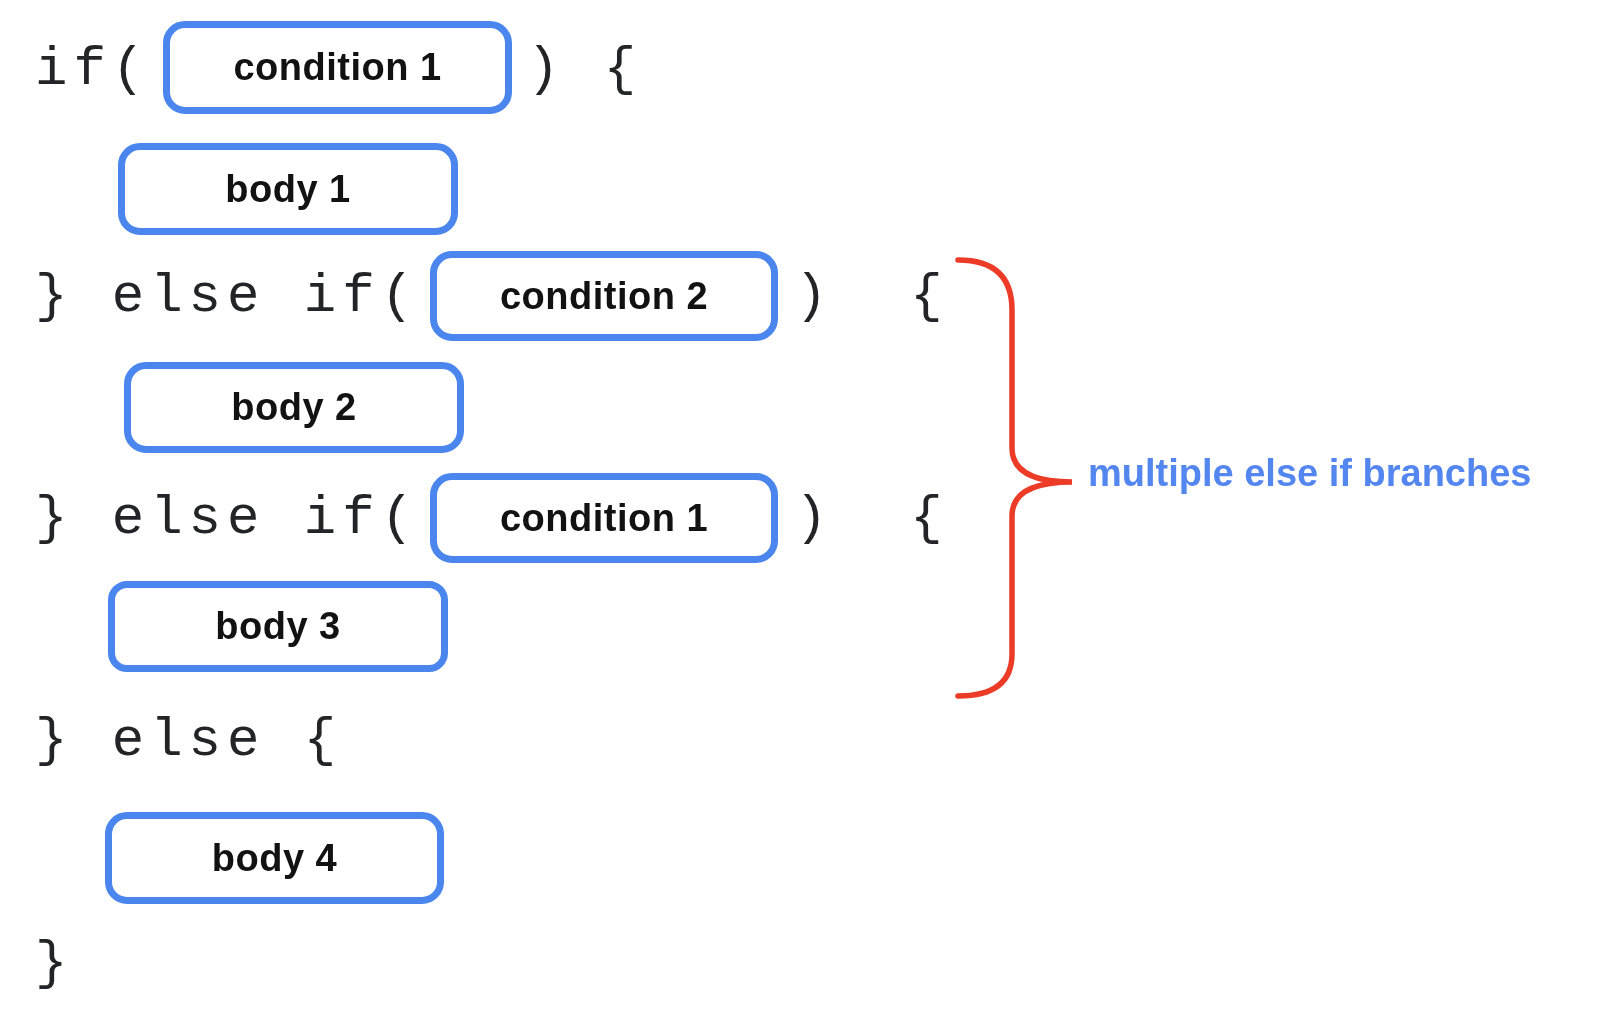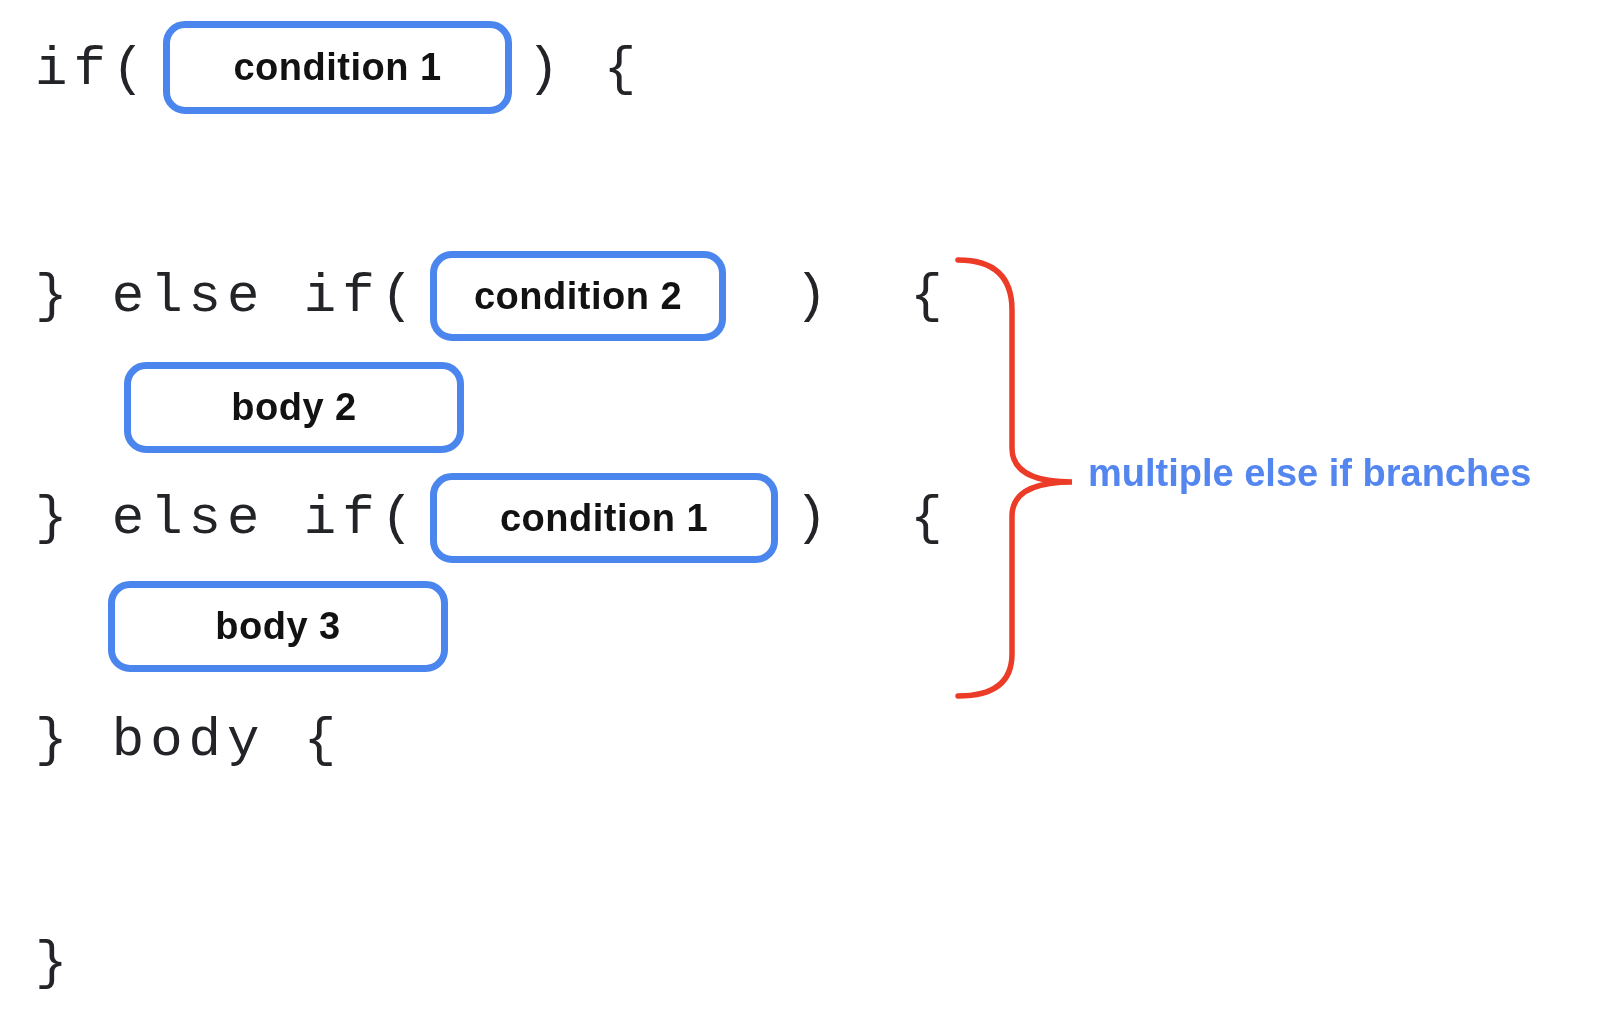--- a/index.html
+++ b/index.html
@@ -39,28 +39,28 @@
     letter-spacing: 0.5px;
     color: #121212;
   }
   
   .c1a { left: 35px;  top: 22px; }
   .box-cond1 { left: 163px; top: 21px;  width: 349px; height: 93px; justify-content: center; }
   .c1b { left: 527px; top: 22px; }
   .box-body1 { left: 118px; top: 143px; width: 340px; height: 92px; }
   
   .c3a { left: 35px;  top: 249px; }
-  .box-cond2 { left: 430px; top: 251px; width: 296px; height: 90px; }
+  .box-cond2 { left: 430px; top: 251px; width: 348px; height: 90px; }
   .c3b { left: 795px; top: 249px; }
   .box-body2 { left: 124px; top: 362px; width: 340px; height: 91px; }
   
   .c5a { left: 35px;  top: 471px; }
   .box-cond3 { left: 430px; top: 473px; width: 348px; height: 90px; }
   .c5b { left: 795px; top: 471px; }
-  .box-body3 { left: 108px; top: 581px; width: 340px; height: 91px; }
+  .box-body3 { left: 108px; top: 581px; width: 340px; height: 91px; border-radius: 19px; }
   
   .c7 { left: 35px; top: 693px; }
   .box-body4 { left: 105px; top: 812px; width: 339px; height: 92px; }
   .c9 { left: 35px; top: 916px; }
   
   .brace-svg { position: absolute; left: 940px; top: 252px; width: 150px; height: 452px; }
   .annotation {
     position: absolute;
     left: 1088px;
     top: 452px;
@@ -75,20 +75,23 @@
 <body>
 
 <div class="canvas">
 
   <div class="code c1a">if(</div>
   <div class="token-box box-cond1">
     <span>condition 1</span>
   </div>
   <div class="code c1b">) {</div>
 
+  <div class="token-box box-body1">
+    <span>body 1</span>
+  </div>
 
   <div class="code c3a">} else if(</div>
   <div class="token-box box-cond2">
     <span>condition 2</span>
   </div>
   <div class="code c3b">)  {</div>
 
   <div class="token-box box-body2">
     <span>body 2</span>
   </div>
@@ -96,22 +99,25 @@
   <div class="code c5a">} else if(</div>
   <div class="token-box box-cond3">
     <span>condition 1</span>
   </div>
   <div class="code c5b">)  {</div>
 
   <div class="token-box box-body3">
     <span>body 3</span>
   </div>
 
-  <div class="code c7">} body {</div>
+  <div class="code c7">} else {</div>
 
+  <div class="token-box box-body4">
+    <span>body 4</span>
+  </div>
 
   <div class="code c9">}</div>
 
   <svg class="brace-svg" viewBox="0 0 150 452" aria-hidden="true">
     <path d="M 18 8 Q 72 8 72 58 L 72 196 Q 72 230 132 230 Q 72 230 72 264 L 72 402 Q 72 444 18 444" fill="none" stroke="#ec3b26" stroke-width="5.5" stroke-linecap="round"></path>
   </svg>
 
   <div class="annotation">multiple else if branches</div>
 
 </div>

